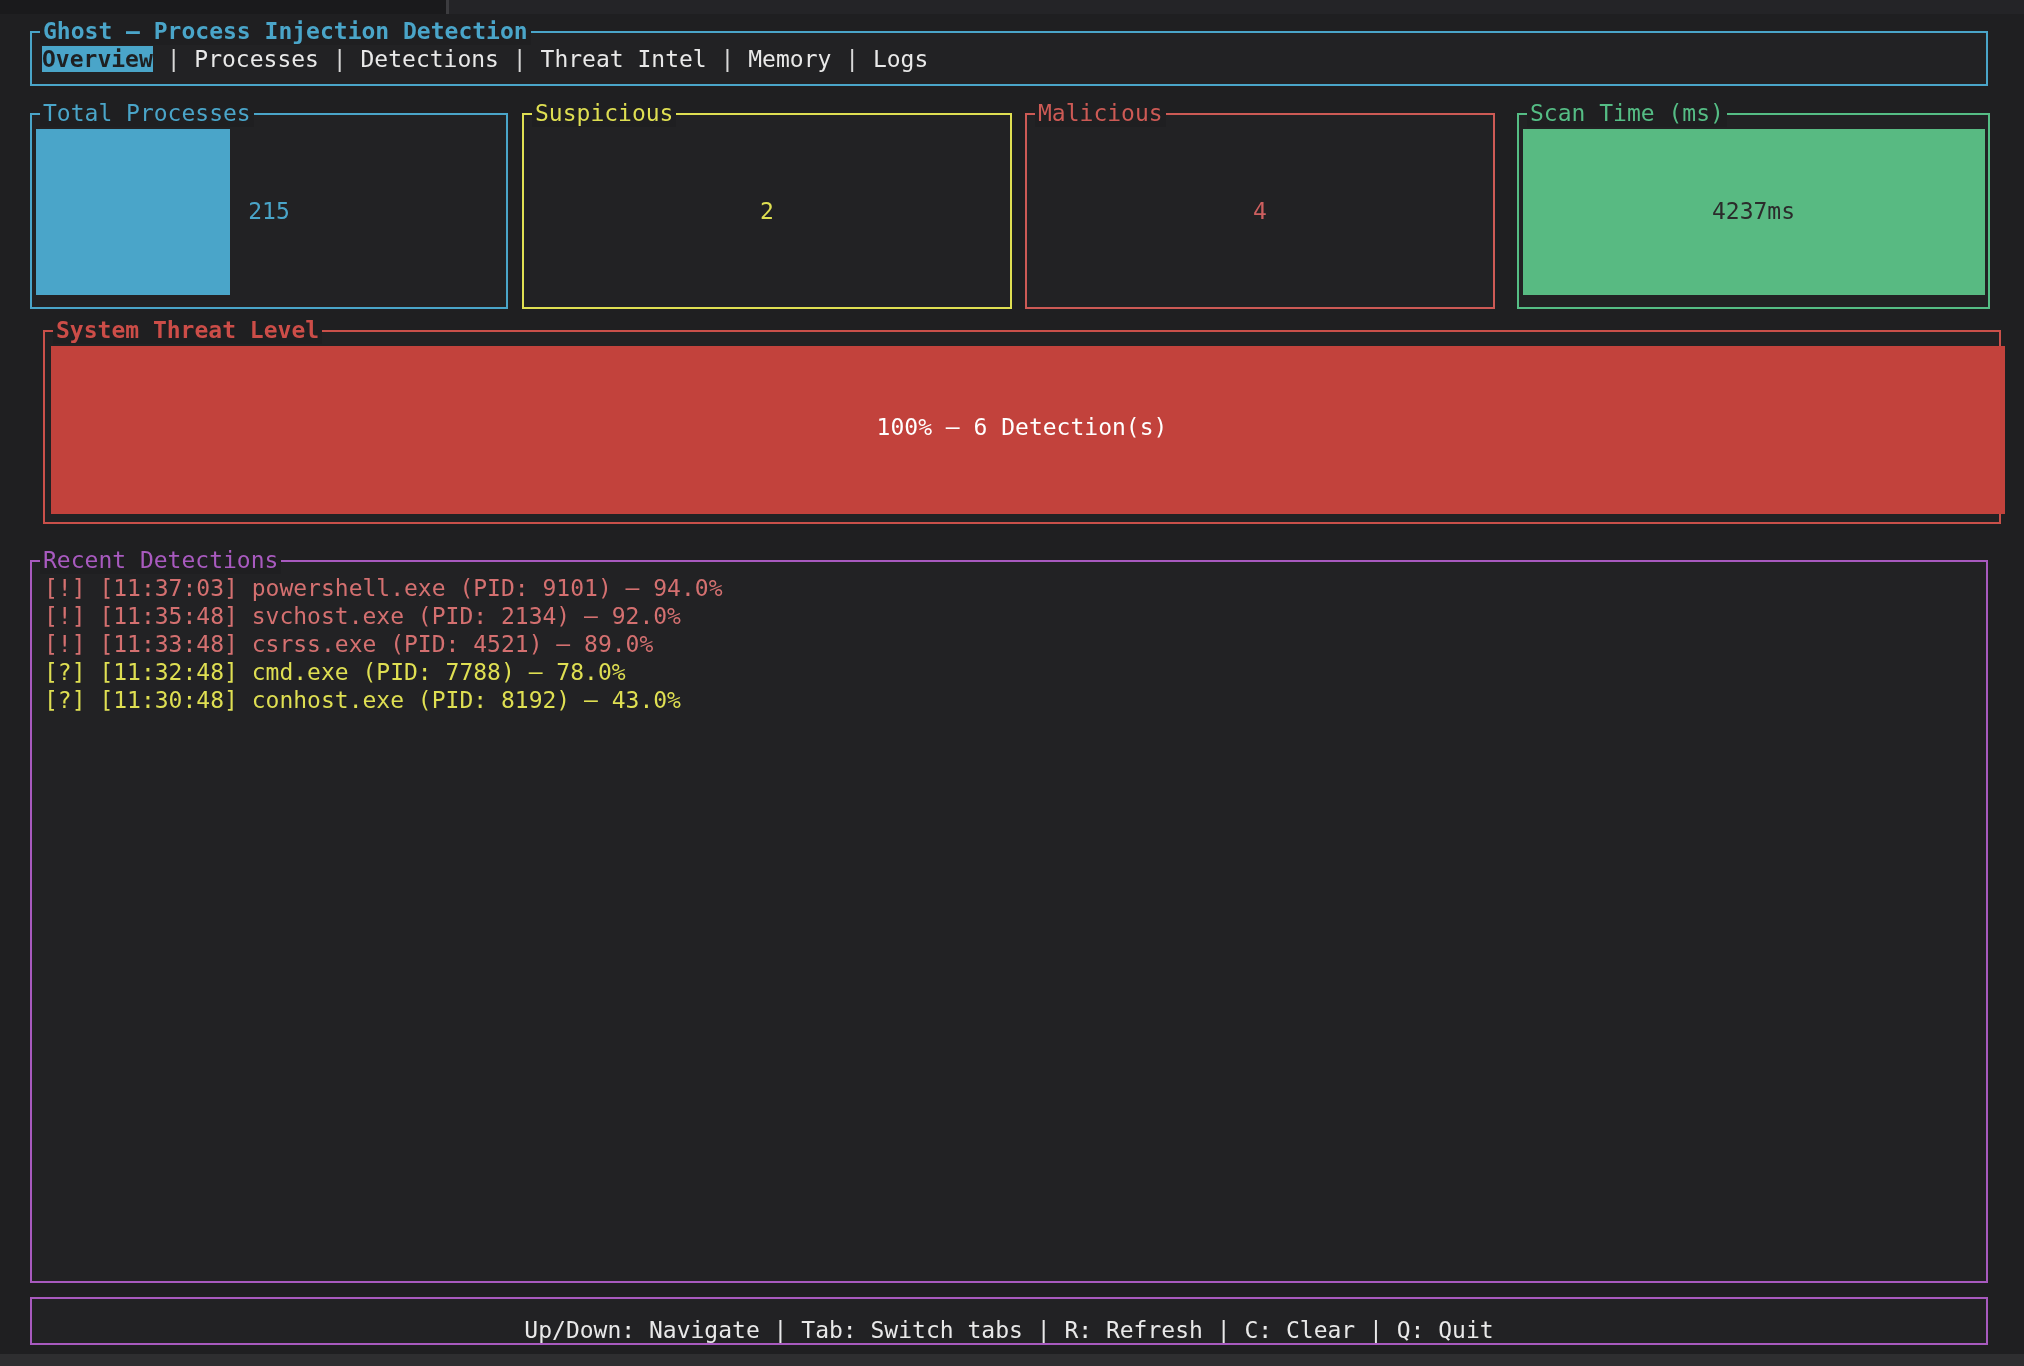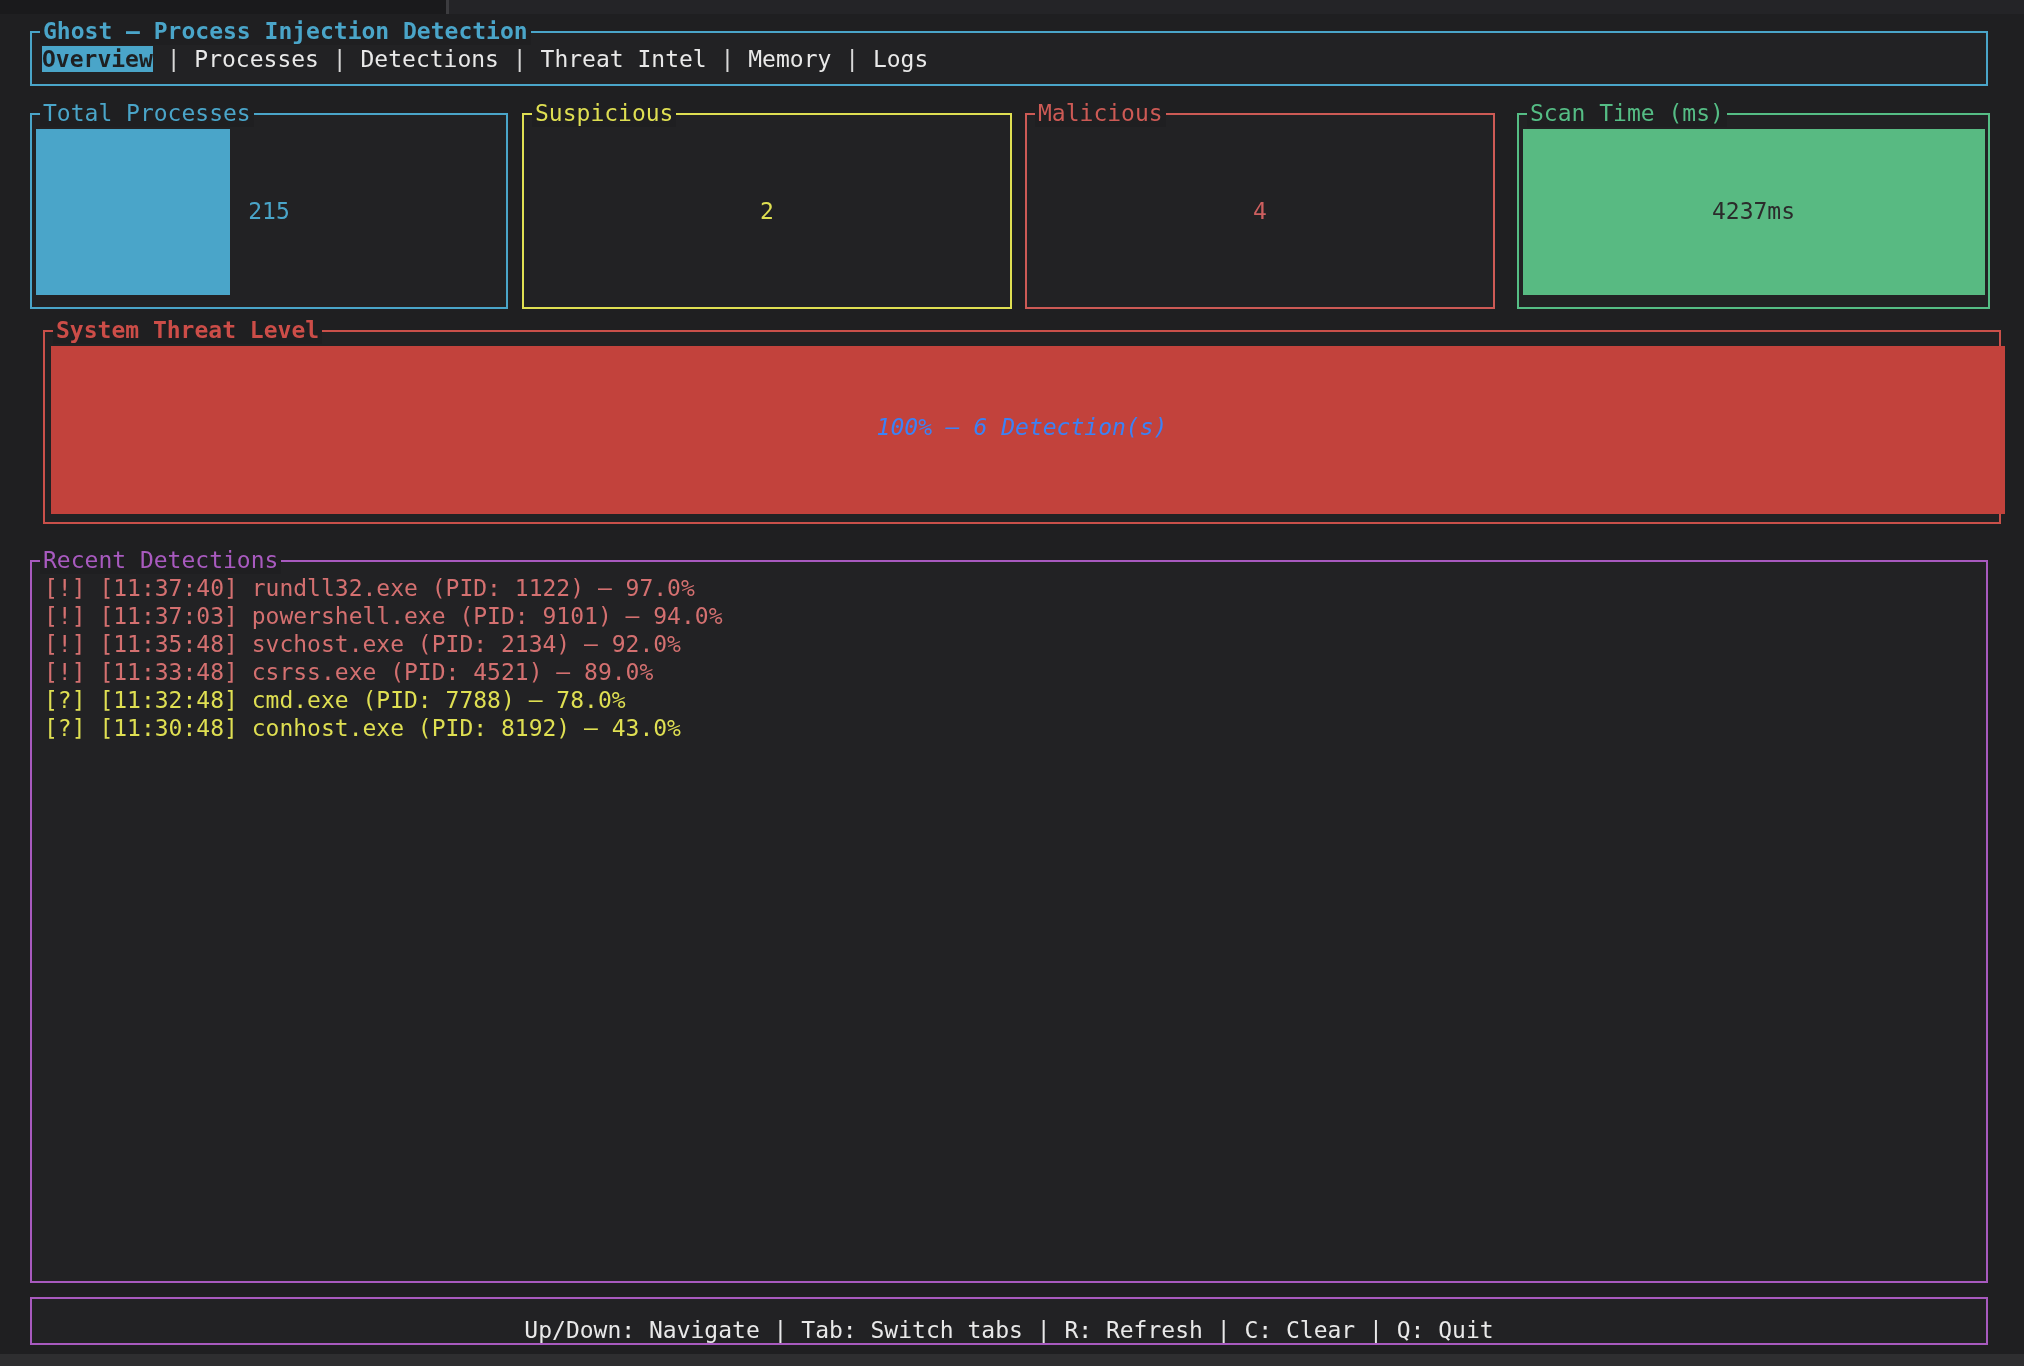--- a/index.html
+++ b/index.html
@@ -64,21 +64,21 @@
   .card-malicious .gauge-label  { color: #cd5f5f; }
   .card-scan .gauge-label       { color: #2b2b2b; }
 
   
   .threat { left: 43px; top: 330px; width: 1958px; height: 194px; border-color: #c9504a; }
   .threat .panel-title { color: #cc4d48; font-weight: bold; }
   .threat-fill { position: absolute; left: 6px; right: 6px; top: 14px; bottom: 8px; background: #c2423c; }
   .threat-label {
     position: absolute; inset: 0;
     display: flex; align-items: center; justify-content: center;
-    color: #3b82f6; white-space: pre; font-style: italic;
+    color: #ffffff; white-space: pre;
   }
 
   
   .detections { left: 30px; top: 560px; width: 1958px; height: 723px; border-color: #a85abf; }
   .detections .panel-title { color: #a85abf; }
   .det-list { padding: 12px 0 0 12px; }
   .det-row { line-height: 28px; white-space: pre; }
   .det-row.high { color: #d47070; }
   .det-row.medium { color: #dfdf52; }
 
@@ -126,21 +126,20 @@
 
 <div class="panel threat">
   <span class="panel-title">System Threat Level</span>
   <div class="threat-fill" style="width: 100%;"></div>
   <div class="threat-label">100% — 6 Detection(s)</div>
 </div>
 
 <div class="panel detections">
   <span class="panel-title">Recent Detections</span>
   <div class="det-list">
-      <div class="det-row high">[!] [11:37:40] rundll32.exe (PID: 1122) — 97.0%</div>
       <div class="det-row high">[!] [11:37:03] powershell.exe (PID: 9101) — 94.0%</div>
       <div class="det-row high">[!] [11:35:48] svchost.exe (PID: 2134) — 92.0%</div>
       <div class="det-row high">[!] [11:33:48] csrss.exe (PID: 4521) — 89.0%</div>
       <div class="det-row medium">[?] [11:32:48] cmd.exe (PID: 7788) — 78.0%</div>
       <div class="det-row medium">[?] [11:30:48] conhost.exe (PID: 8192) — 43.0%</div>
     </div>
 </div>
 
 <div class="panel helpbar">
   <span class="help-text">Up/Down: Navigate | Tab: Switch tabs | R: Refresh | C: Clear | Q: Quit</span>

